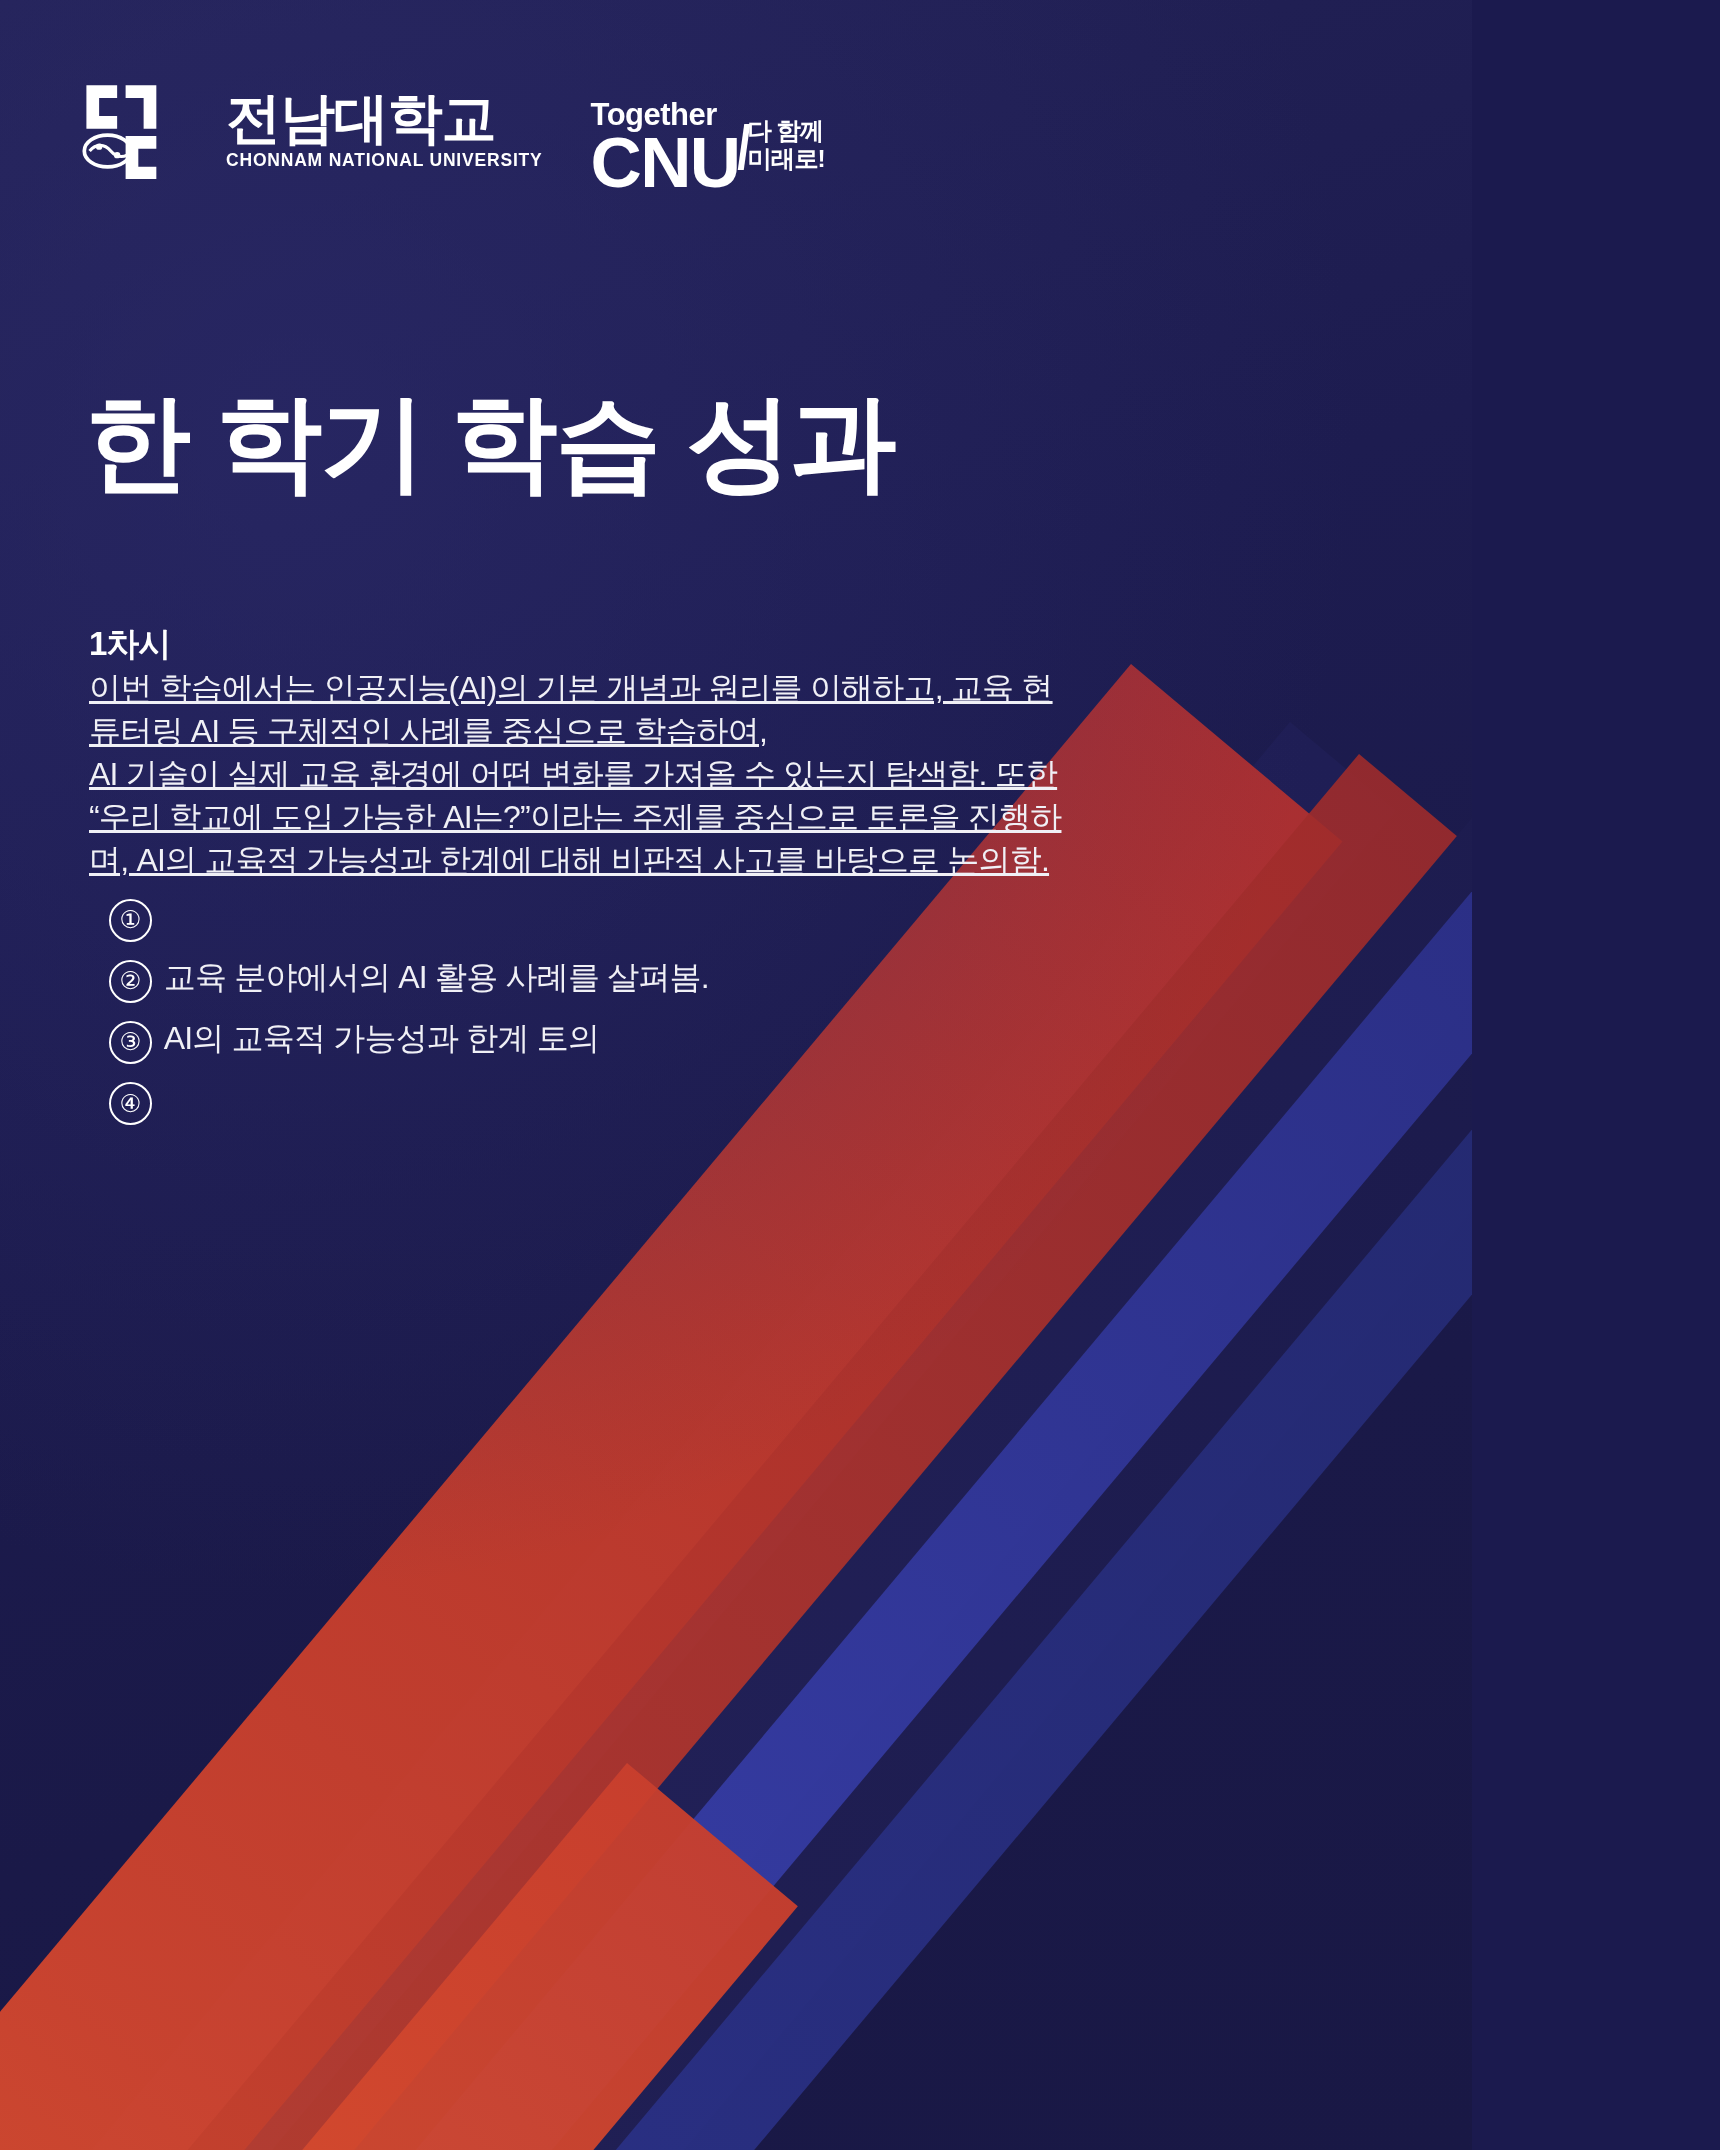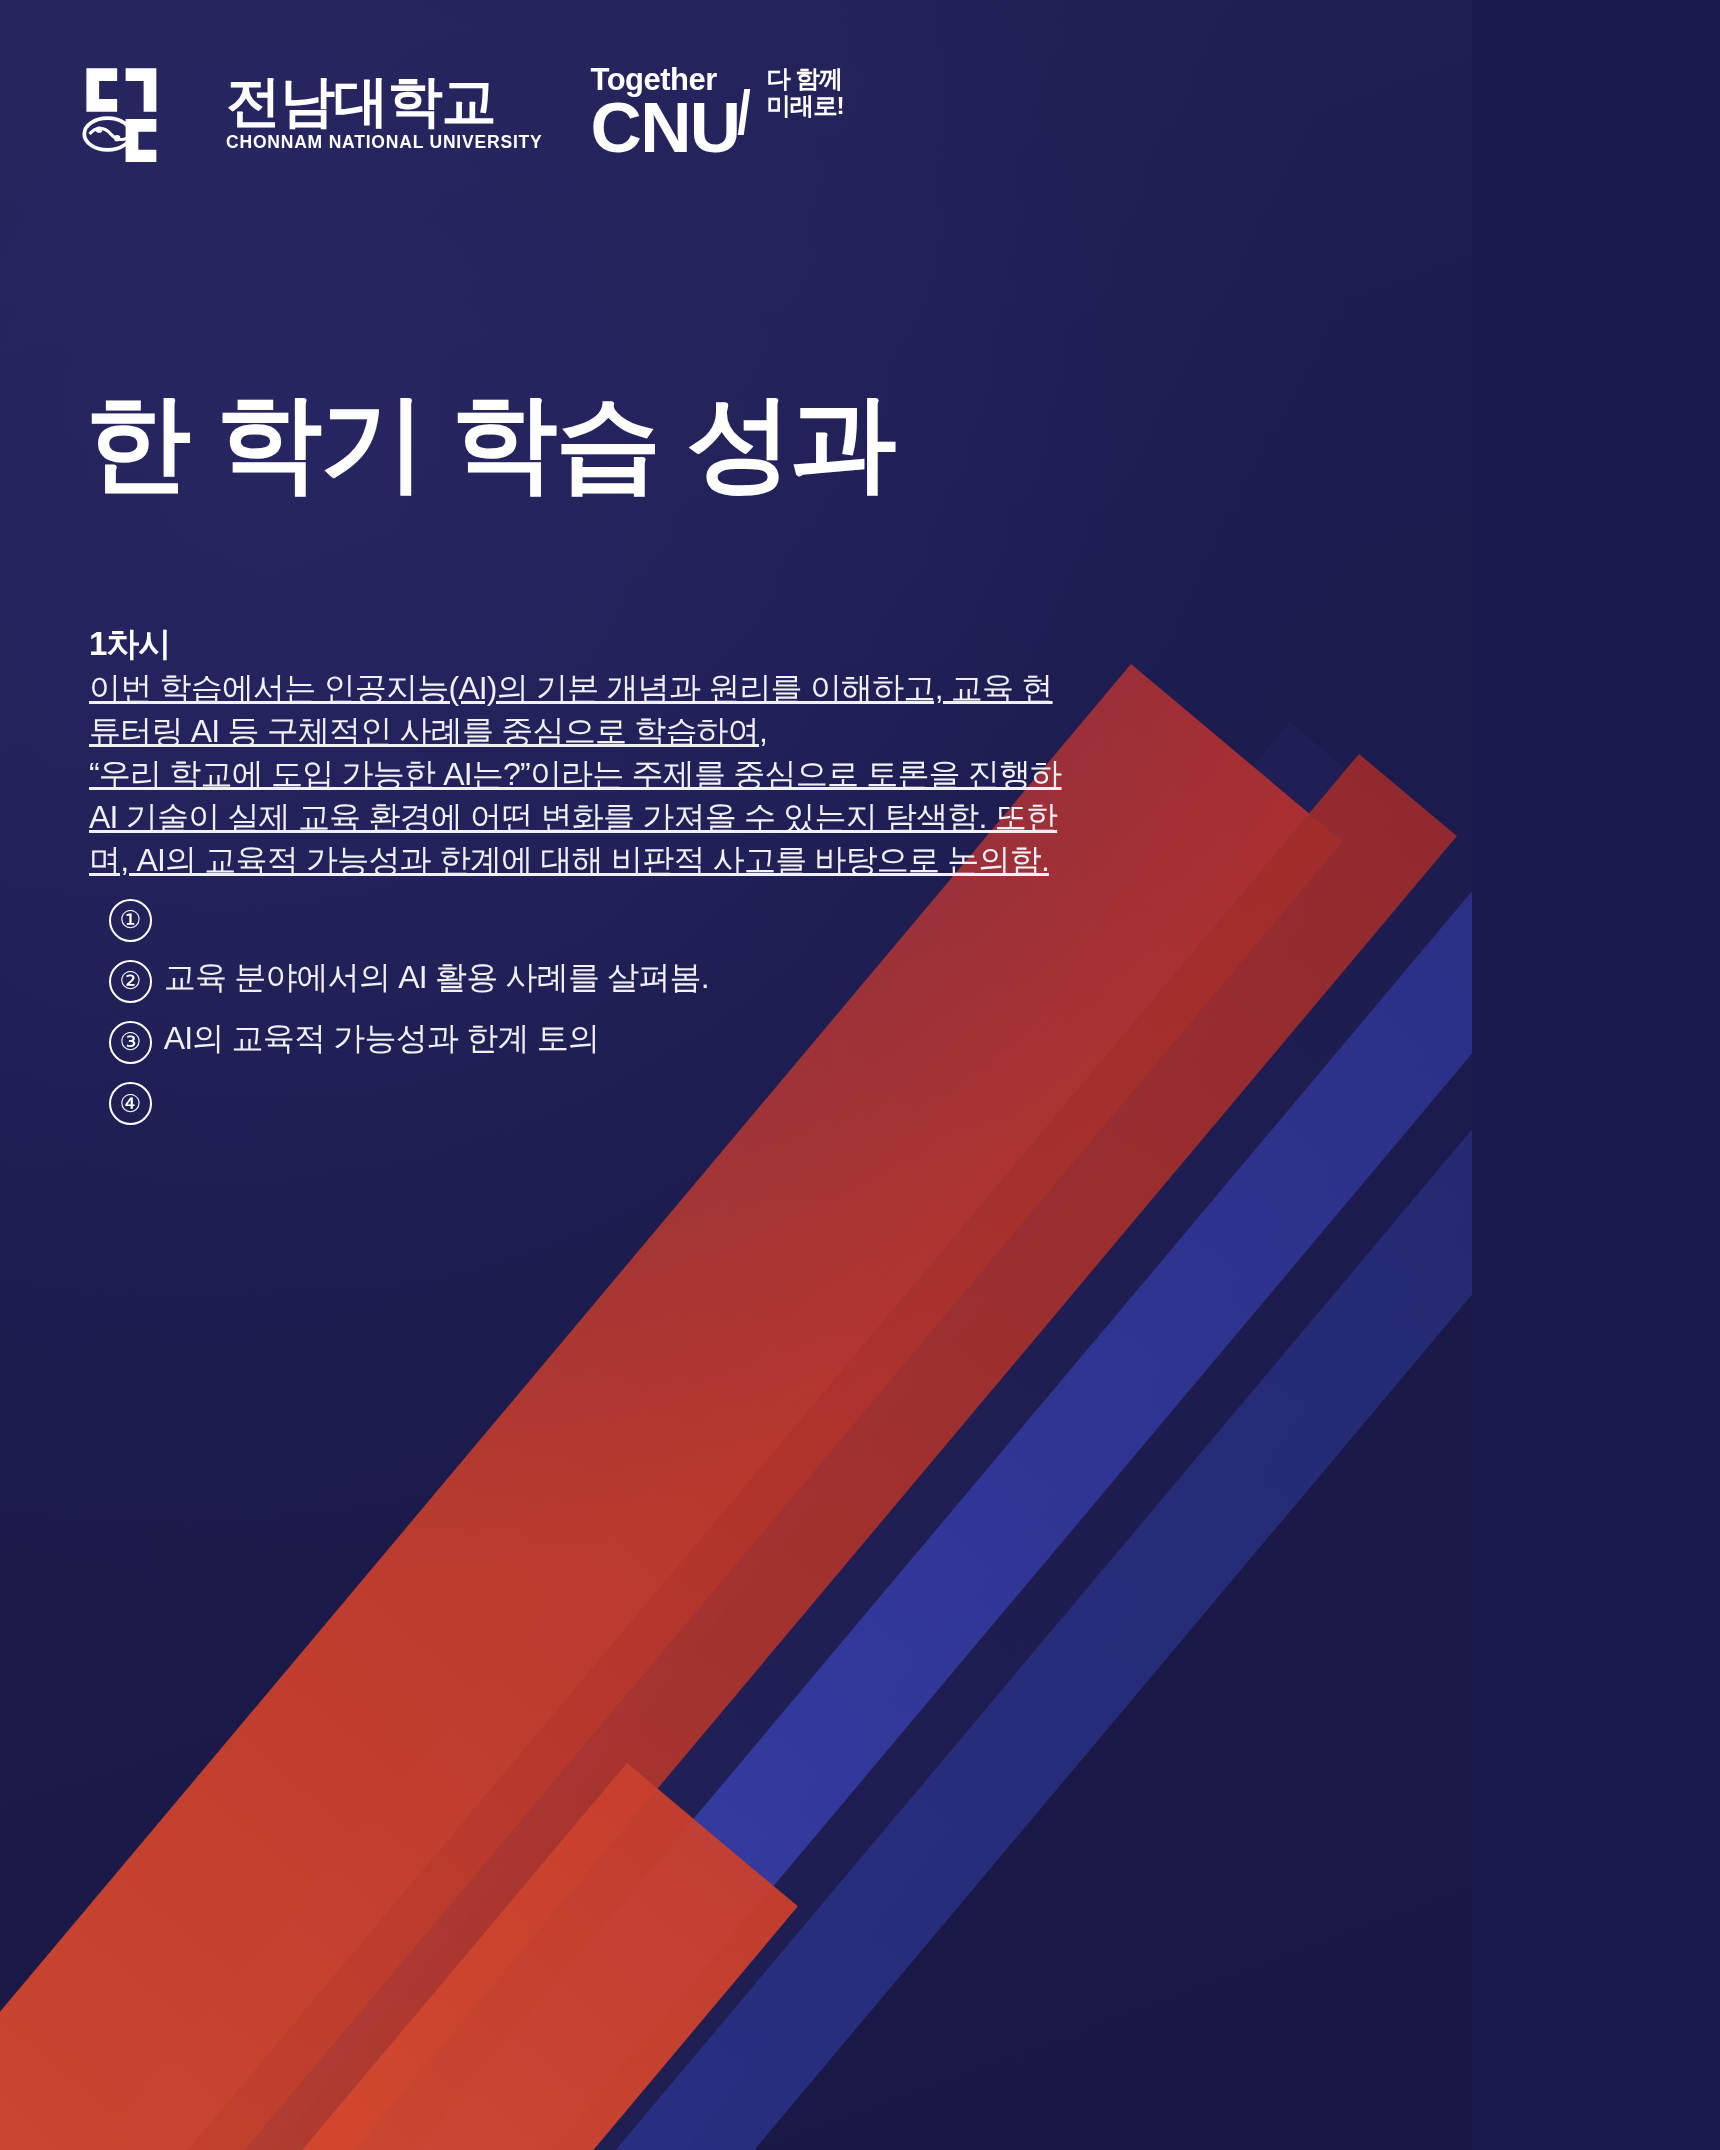--- a/index.html
+++ b/index.html
@@ -140,24 +140,25 @@
   }
   .logo-eng {
     font-size: 17.5px;
     font-weight: 700;
     letter-spacing: 0.8px;
     margin-top: 3.2px;
     white-space: nowrap;
   }
   .together {
     display: flex;
-    align-items: flex-start;
-    gap: 27px;
+    align-items: center;
+    gap: 8px;
     margin-left: 16px;
     color: #fff;
+    margin-top: 36px;
   }
   .together-main {
     display: flex;
     flex-direction: column;
     line-height: .95;
   }
   .together-top {
     font-size: 31px;
     font-weight: 700;
     letter-spacing: -0.5px;
@@ -324,22 +325,22 @@
 
   <div class="title">한 학기 학습 성과</div>
 
   <div class="body-wrap">
     <div class="session-row">
       <div class="session-label">1차시</div>
       <div class="session-body">
         <div class="para">
           <p>이번 학습에서는 인공지능(AI)의 기본 개념과 원리를 이해하고, 교육 현</p>
           <p>튜터링 AI 등 구체적인 사례를 중심으로 학습하여,</p>
+          <p>AI 기술이 실제 교육 환경에 어떤 변화를 가져올 수 있는지 탐색함. 또한</p>
           <p>“우리 학교에 도입 가능한 AI는?”이라는 주제를 중심으로 토론을 진행하</p>
-          <p>AI 기술이 실제 교육 환경에 어떤 변화를 가져올 수 있는지 탐색함. 또한</p>
           <p>며, AI의 교육적 가능성과 한계에 대해 비판적 사고를 바탕으로 논의함.</p>
         </div>
 
         <div class="bullets">
           <div class="bullet">
             <span class="circ">①</span>
           </div>
           <div class="bullet">
             <span class="circ">②</span>
             <span class="bullet-text">교육 분야에서의 AI 활용 사례를 살펴봄.</span>

